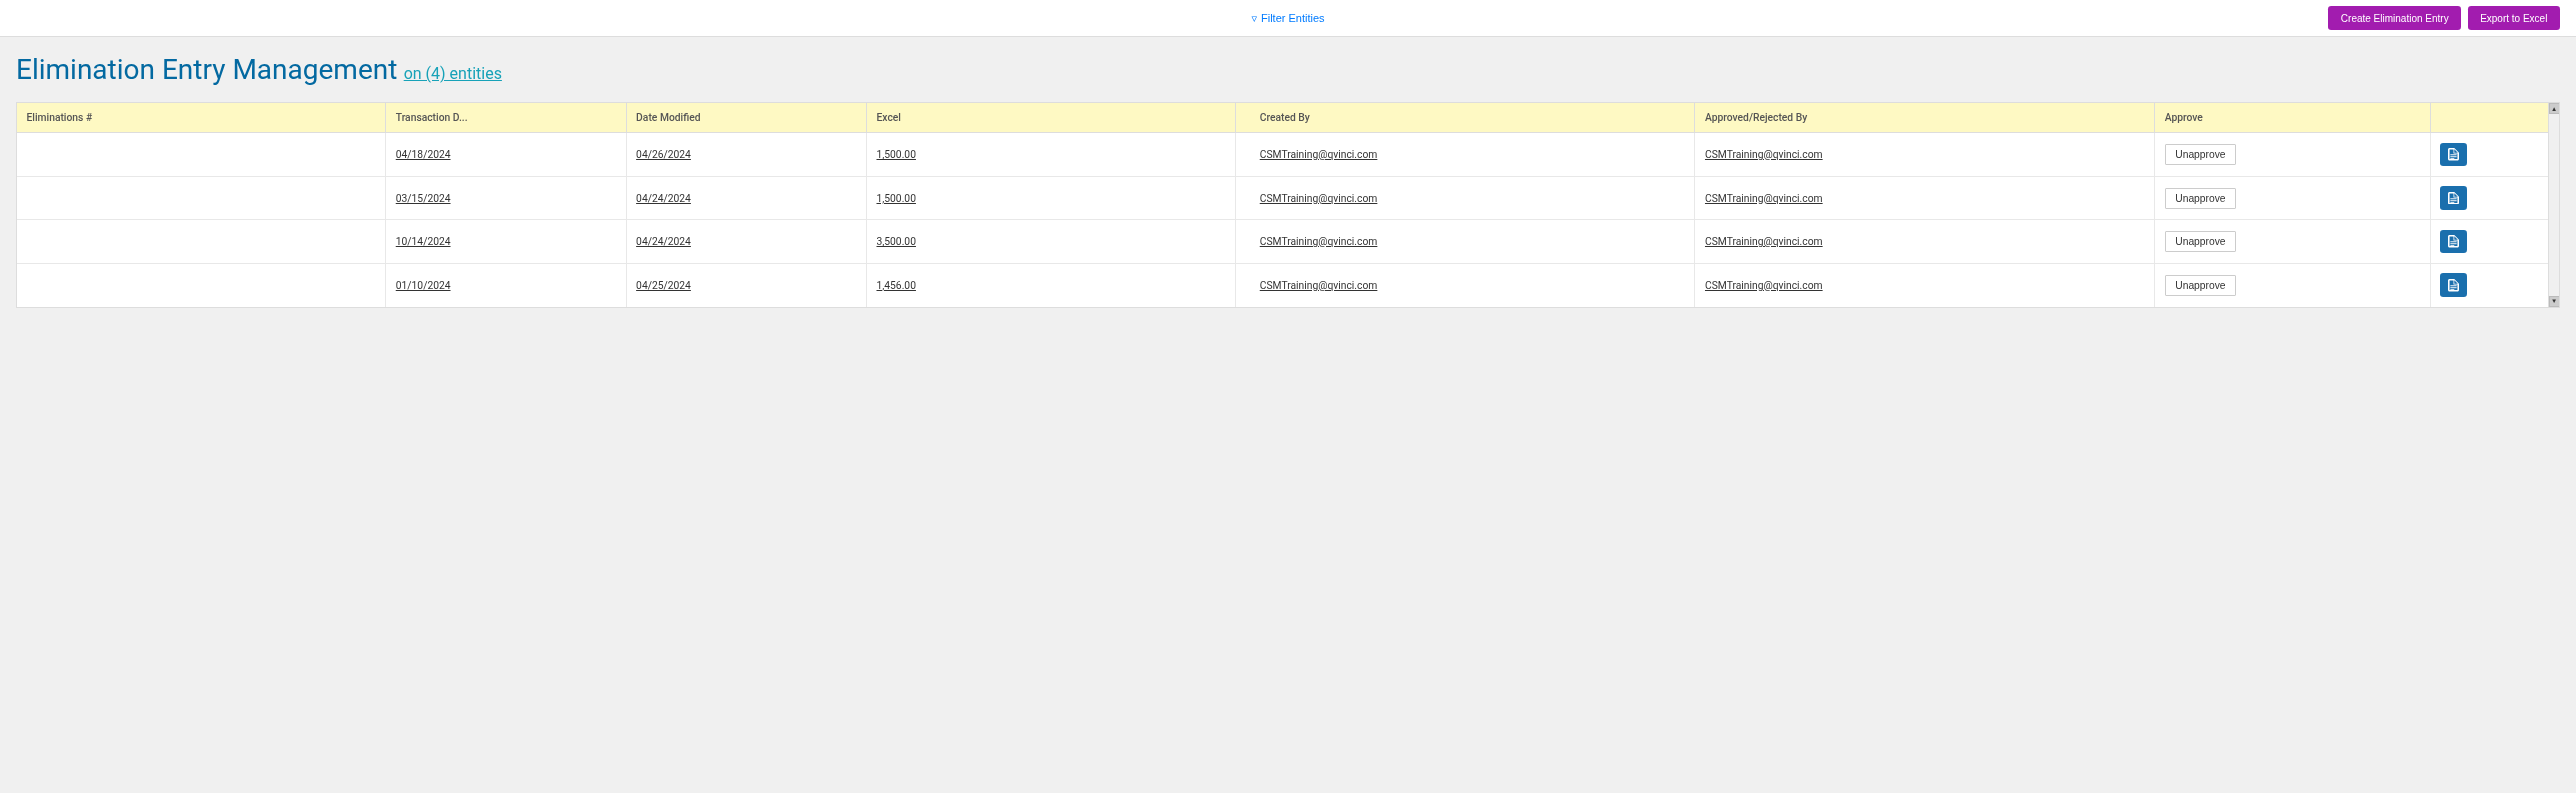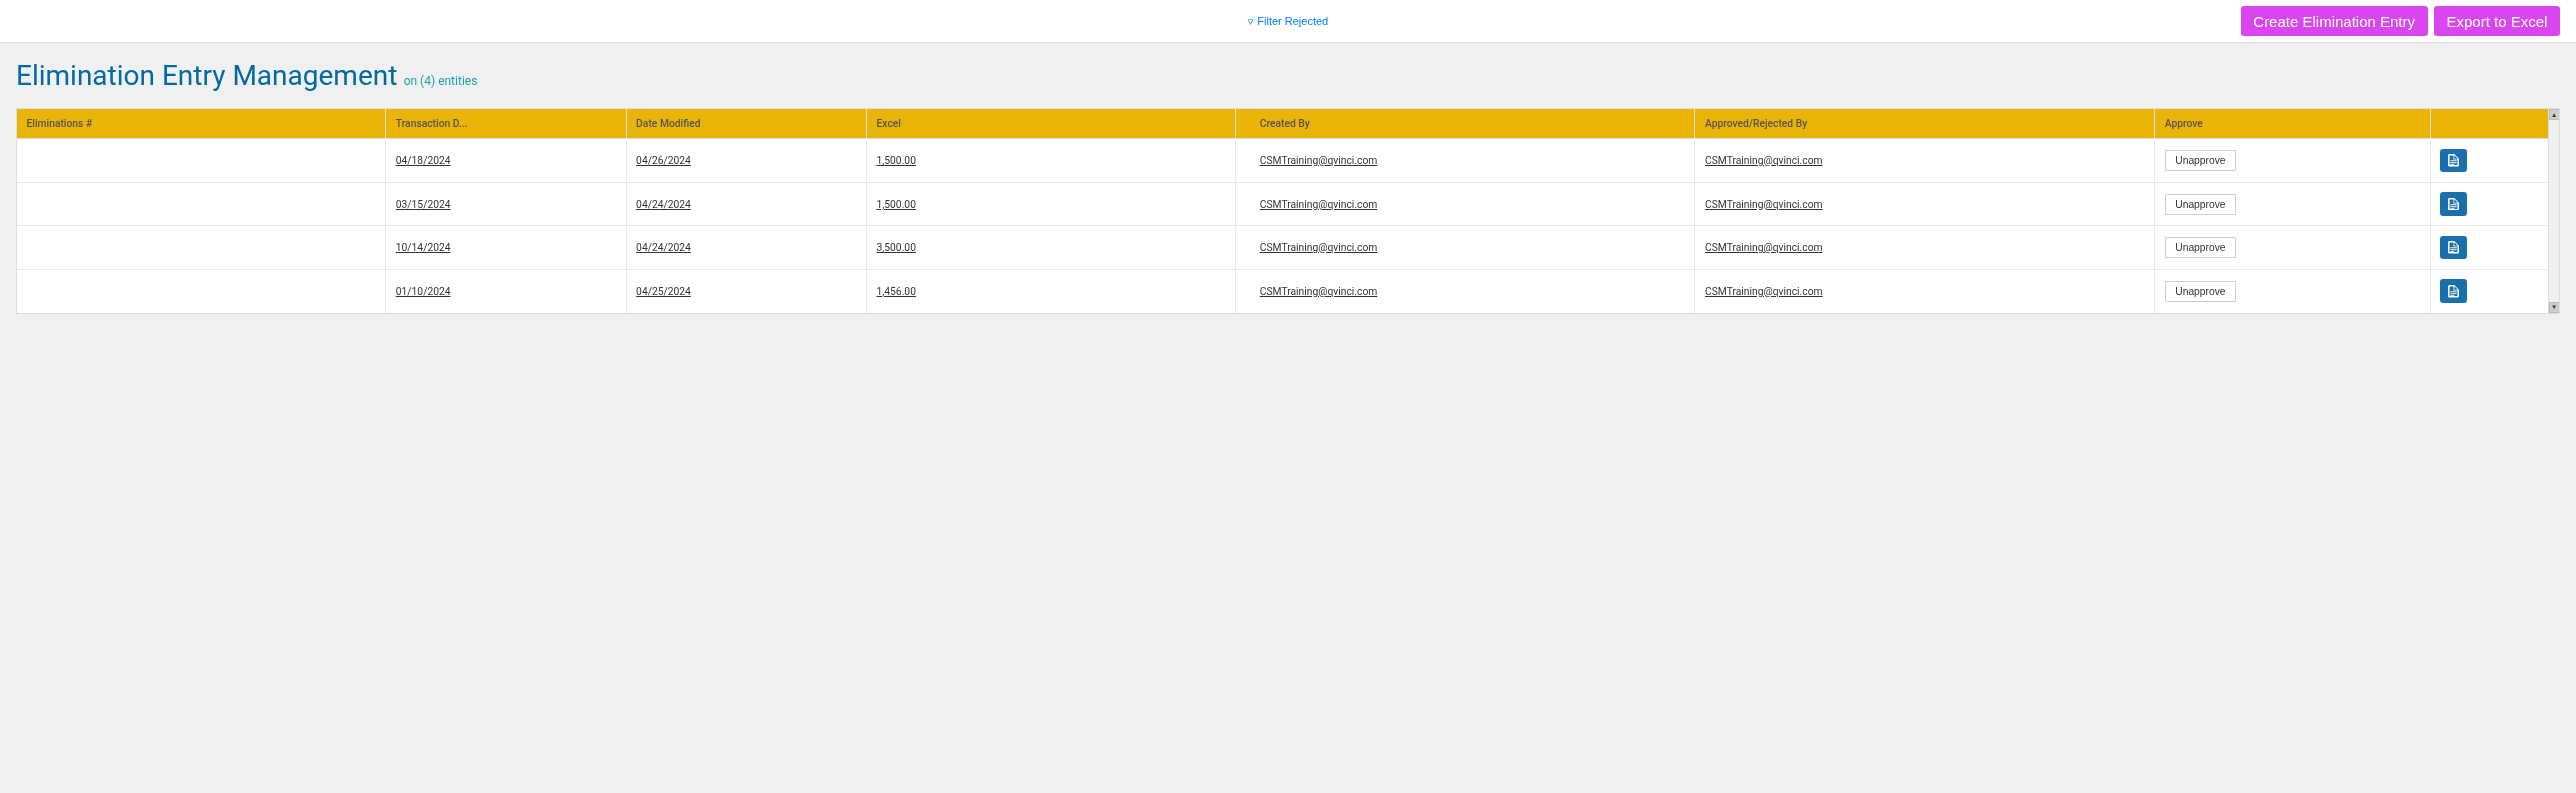--- a/index.html
+++ b/index.html
@@ -42,65 +42,66 @@
       gap: 4px;
     }
 
     .top-actions {
       display: flex;
       gap: 6.3px;
       margin-left: auto;
     }
 
     .btn-green {
-      background-color: #d946ef;
+      background-color: #a21caf;
       color: white;
       border: none;
       padding: 6.3px 12.6px;
       border-radius: 3.2px;
       cursor: pointer;
-      font-size: 15px;
+      font-size: 10px;
       font-weight: 500;
     }
 
     .page-content {
       padding: 16px;
     }
 
     .page-title-area {
       margin-bottom: 16px;
     }
 
     .page-title {
       font-size: 28px;
       font-weight: 400;
       color: #0369a1;
       display: inline;
     }
 
     .entity-count {
-      font-size: 12px;
+      font-size: 16px;
       color: #17a2b8;
       margin-left: 6.3px;
+      text-decoration: underline;
     }
 
     .table-container {
       background: #fff;
       border: 0.8px solid #ddd;
       overflow: hidden;
       position: relative;
     }
 
     table {
       width: 100%;
       border-collapse: collapse;
     }
 
     thead tr {
-      background-color: #eab308;
+      background-color: #fef9c3;
       border-bottom: 0.8px solid #ddd;
     }
 
     thead th {
       padding: 8px 9.5px;
       text-align: left;
       font-weight: 500;
       font-size: 10.3px;
       color: #555;
       border-right: 0.8px solid #ddd;
@@ -225,21 +226,21 @@
     }
   </style>
 </head>
 <body>
 
 <div class="top-bar">
   <div style="flex:1"></div>
   <div class="filter-center">
     <button class="filter-btn">
       <span>▿</span>
-      <span>Filter Rejected</span>
+      <span>Filter Entities</span>
     </button>
   </div>
   <div class="top-actions">
     <button class="btn-green">Create Elimination Entry</button>
     <button class="btn-green">Export to Excel</button>
   </div>
 </div>
 
 <div class="page-content">
   <div class="page-title-area">

